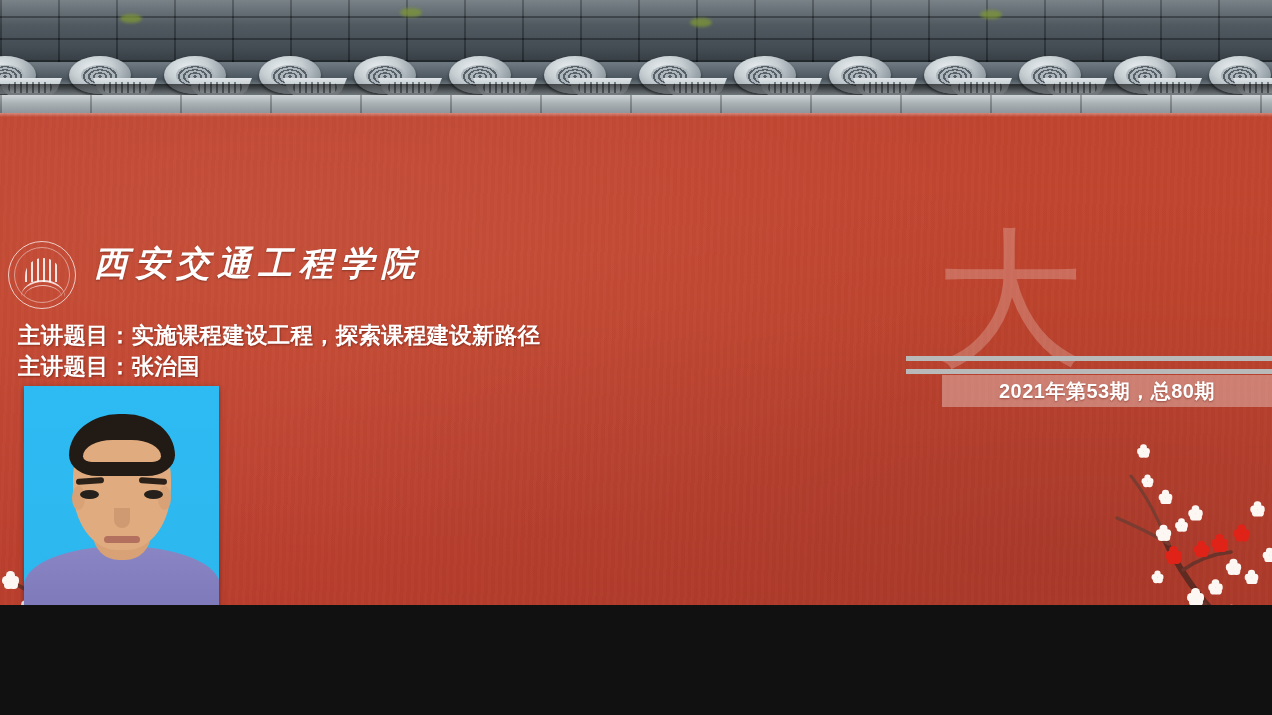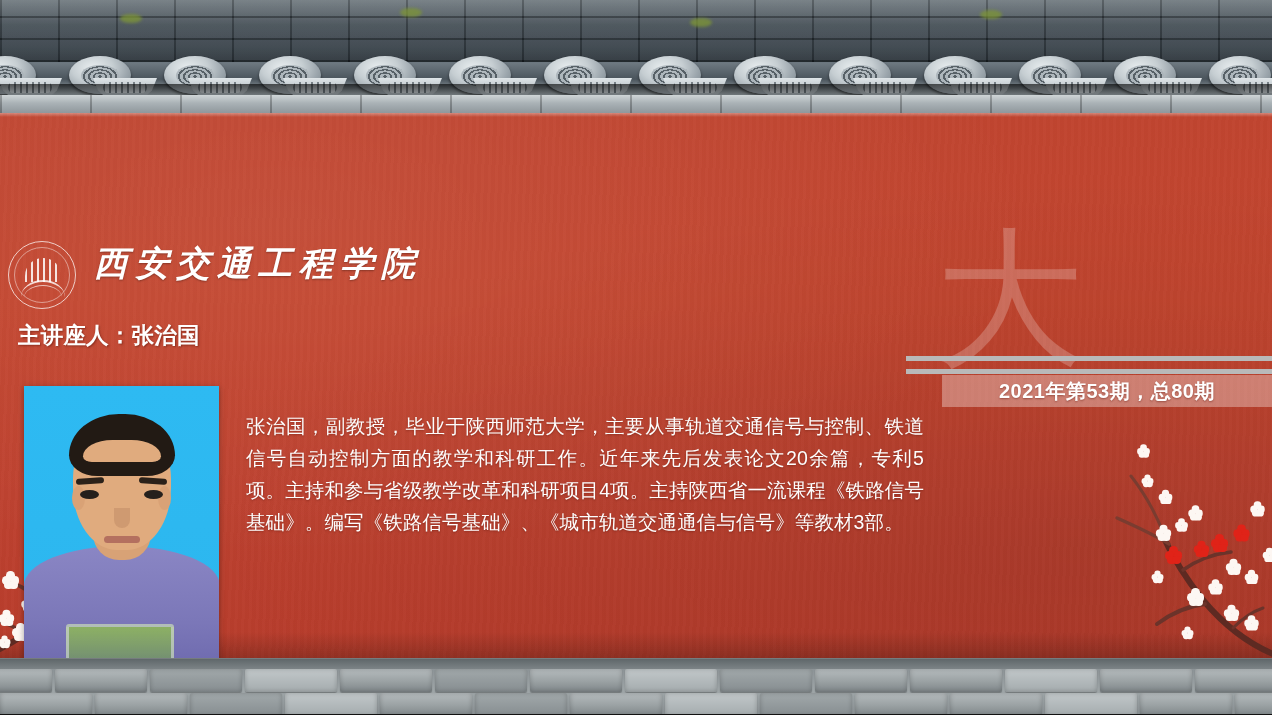--- a/index.html
+++ b/index.html
@@ -2,21 +2,21 @@
 <html><head>
 <meta charset="utf-8">
 <style>
   * { margin:0; padding:0; box-sizing:border-box; }
   html,body{ background:#111; }
   body{
     font-family:"Liberation Sans","DejaVu Sans",sans-serif;
   }
   #poster{
     position:relative;
-    width:1272px; height:714px;
+    width:1272px; height:605px;
     overflow:hidden;
     background:#2b2f31;
   }
 
   
   .roof{
     position:absolute; left:0; top:0; width:1272px; height:113px;
     background:
       linear-gradient(180deg,#5b6468 0%,#46505a 18%,#3b454e 30%,#55606a 42%,#6d7880 56%,#4a545c 70%,#8d979c 80%,#b3bcc0 90%,#7d868b 100%);
     overflow:hidden;
@@ -590,42 +590,42 @@
     <div class="logo-wrap">
       <div class="emblem">
         <div class="emblem-arch"></div>
         <div class="emblem-bridge"></div>
         <div class="emblem-bridge2"></div>
       </div>
       <div class="logo-cn">西安交通工程学院</div>
     </div>
 
     <div class="headings">
-      <div class="heading-line">主讲座人：张治国</div>
+      <div class="heading-line">主讲题目：实施课程建设工程，探索课程建设新路径</div>
+      <div class="heading-line">主讲题目：张治国</div>
     </div>
 
     <div class="photo">
       <div class="ph-bg"></div>
       <div class="ph-body">
         <div class="ph-shirtprint"></div>
       </div>
       <div class="ph-neck"></div>
       <div class="ph-head"></div>
       <div class="ph-ear-l"></div>
       <div class="ph-ear-r"></div>
       <div class="ph-hair"></div>
       <div class="ph-brow-l"></div>
       <div class="ph-brow-r"></div>
       <div class="ph-eye-l"></div>
       <div class="ph-eye-r"></div>
       <div class="ph-nose"></div>
       <div class="ph-mouth"></div>
     </div>
 
-    <div class="bio">张治国，副教授，毕业于陕西师范大学，主要从事轨道交通信号与控制、铁道信号自动控制方面的教学和科研工作。近年来先后发表论文20余篇，专利5项。主持和参与省级教学改革和科研项目4项。主持陕西省一流课程《铁路信号基础》。编写《铁路信号基础》、《城市轨道交通通信与信号》等教材3部。</div>
 
     <div class="big-title">
       <div class="watermark">大</div>
     </div>
     <div class="rule rule1"></div>
     <div class="rule rule2"></div>
     <div class="badge">
       <span>2021年第53期，总80期</span>
     </div>
 

